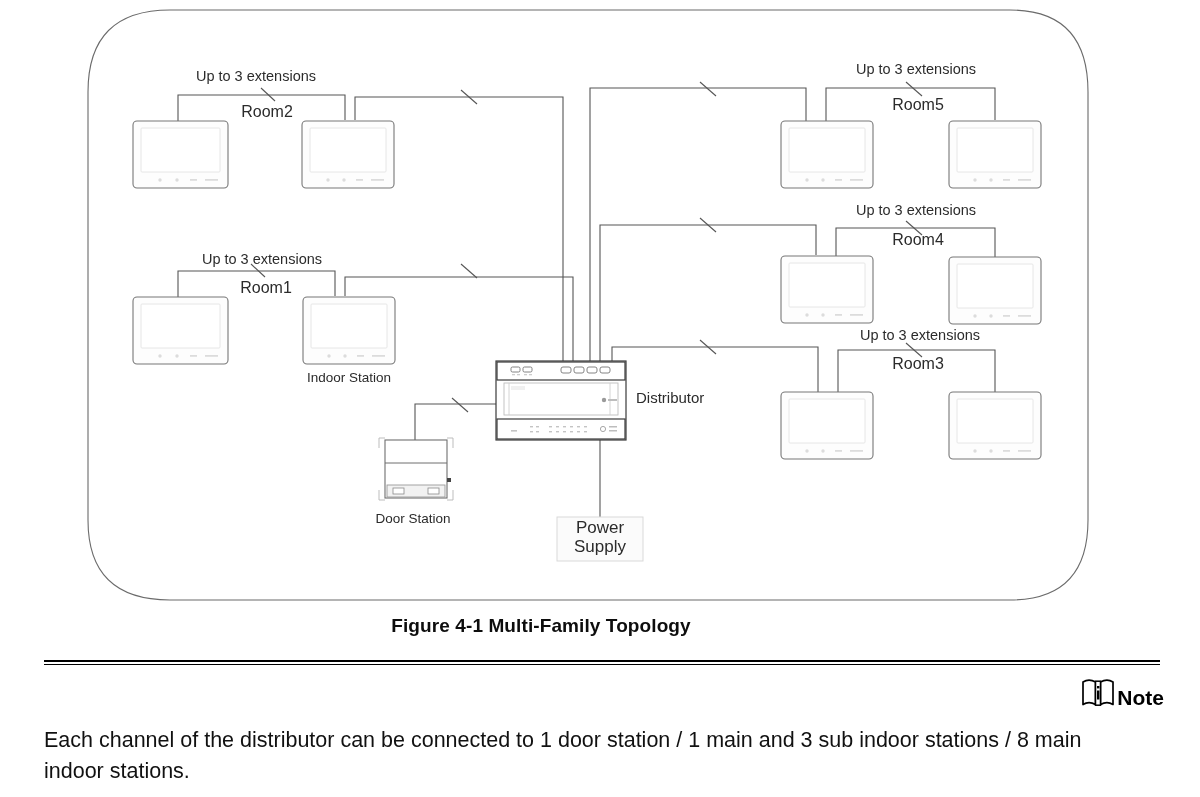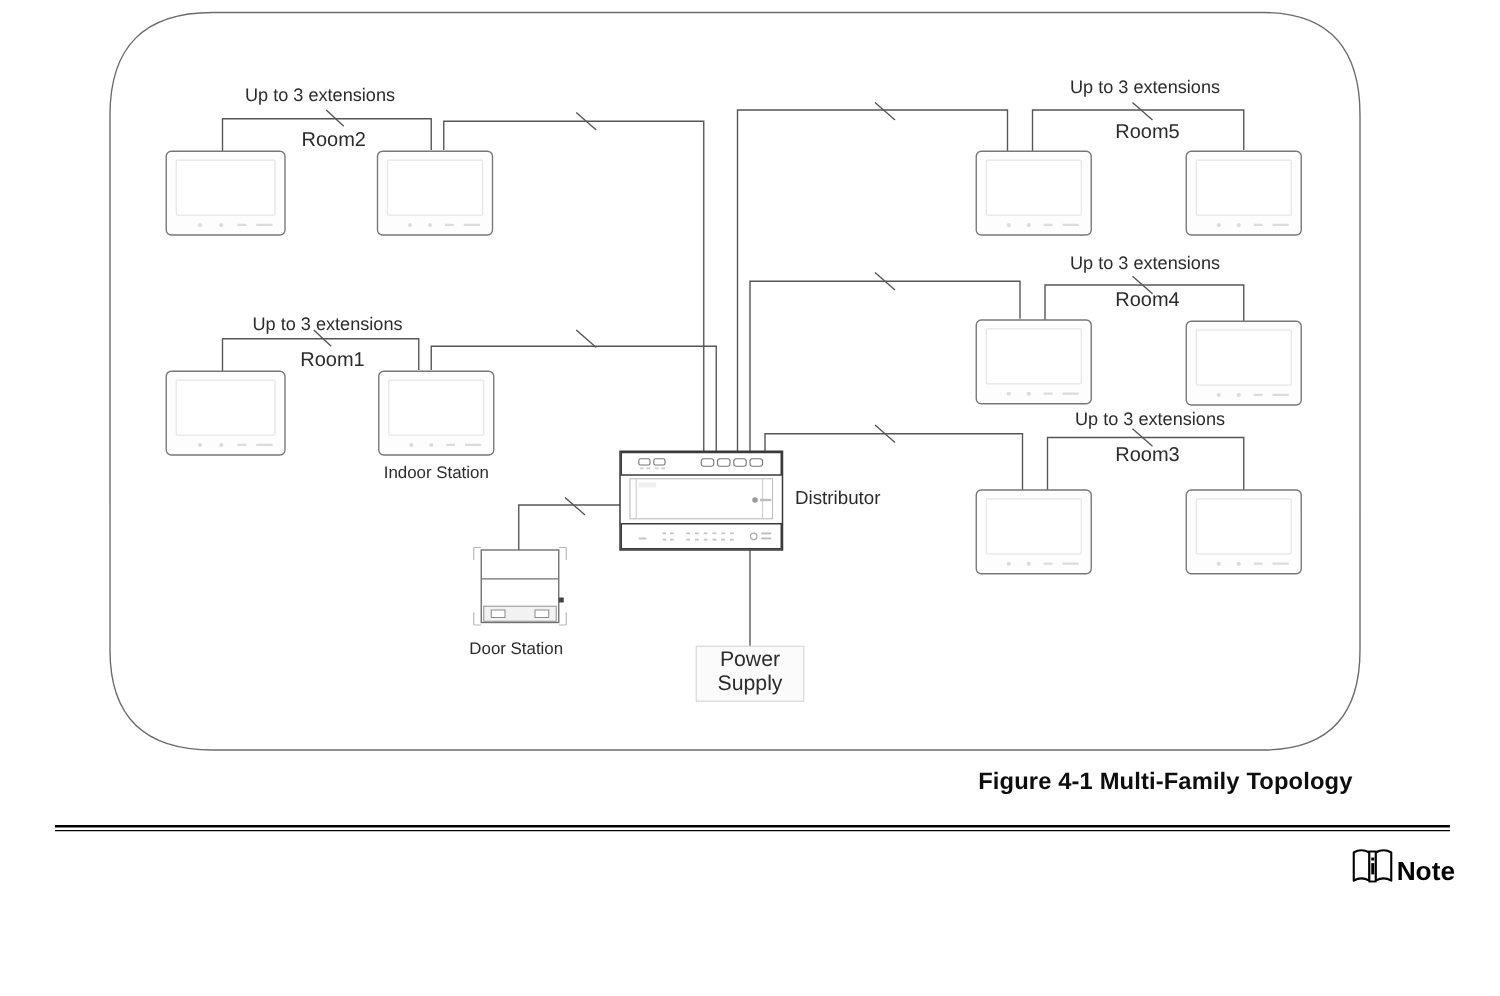--- a/index.html
+++ b/index.html
@@ -33,21 +33,21 @@
     top: 0;
     width: 1200px;
     height: 610px;
     display: block;
   }
   .fig-caption {
     position: absolute;
     left: 0;
     top: 615px;
     width: 1082px;
-    text-align: right;
+    text-align: center;
     font-size: 19px;
     font-weight: bold;
     letter-spacing: 0.1px;
     color: #0d0d0d;
   }
   .note-block {
     position: absolute;
     left: 44px;
     top: 660px;
     width: 1120px;
@@ -371,15 +371,16 @@
       <svg class="note-icon" viewBox="0 0 34 34">
         <path d="M2 5 C6 2.5, 10 2.5, 14.5 5 L14.5 27.5 C10 25, 6 25, 2 27.5 Z" fill="#ffffff" stroke="#000000" stroke-width="1.7" stroke-linejoin="round"></path>
         <path d="M19.5 5 C24 2.5, 28 2.5, 32 5 L32 27.5 C28 25, 24 25, 19.5 27.5 Z" fill="#ffffff" stroke="#000000" stroke-width="1.7" stroke-linejoin="round"></path>
         <rect x="14.5" y="4.2" width="5" height="24" fill="#ffffff" stroke="#000000" stroke-width="1.5"></rect>
         <rect x="16" y="9" width="2.4" height="2.4" fill="#000000"></rect>
         <rect x="16" y="13.5" width="2.4" height="9" fill="#000000"></rect>
       </svg>
       <span class="note-title">Note</span>
     </div>
 
+    <div class="note-body">Each channel of the distributor can be connected to 1 door station / 1 main and 3 sub indoor stations / 8 main indoor stations.</div>
   </div>
 
 </div>
 
 </body></html>

